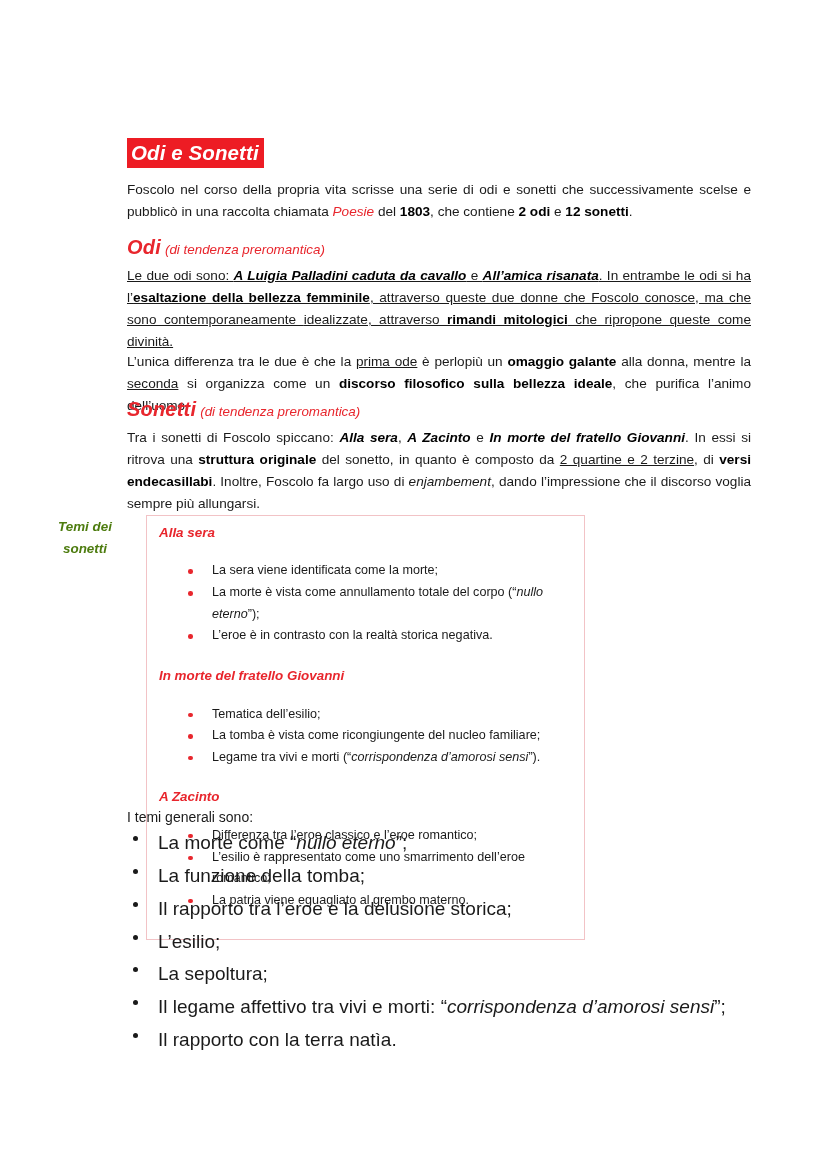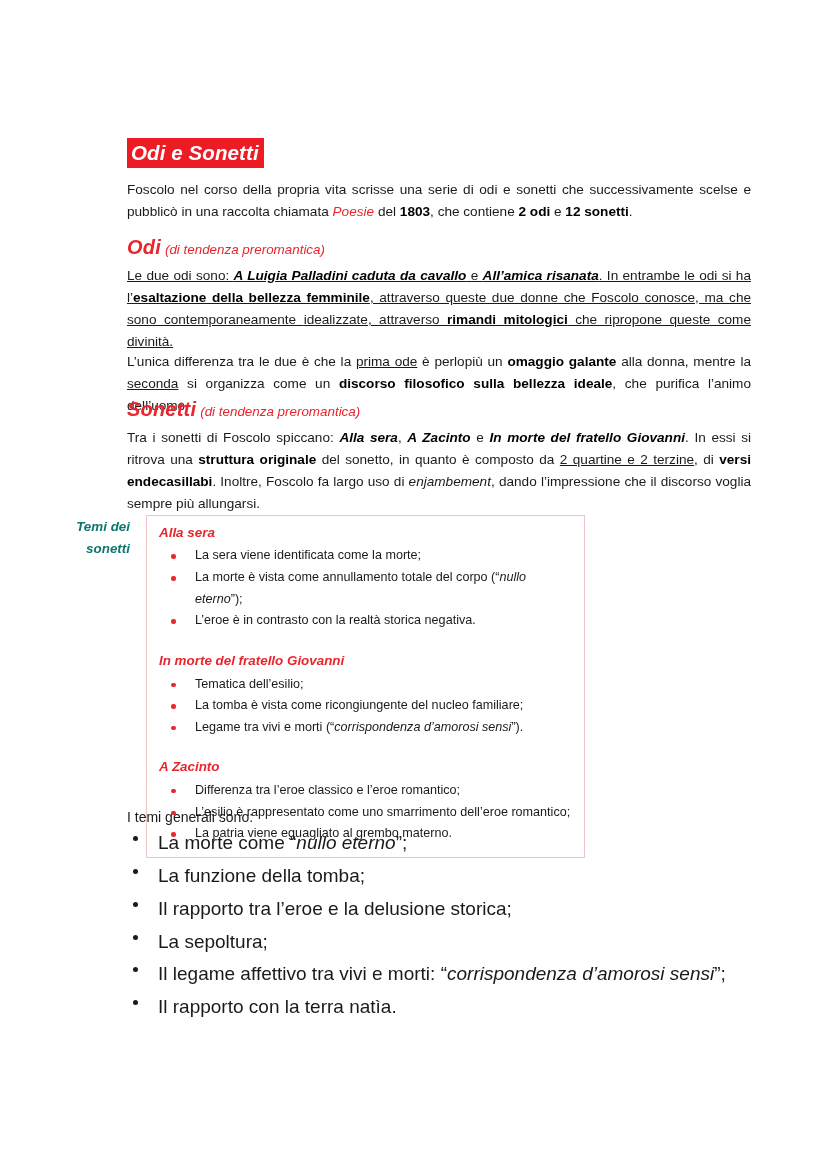--- a/index.html
+++ b/index.html
@@ -84,26 +84,26 @@
   }
   .sec-head.h-odi     { top: 236px; }
   .sec-head.h-sonetti { top: 398px; }
 
   
   .side-label {
     position: absolute;
     left: 40px;
     top: 516px;
     width: 90px;
-    text-align: right;
+    text-align: center;
     font-size: 13.4px;
     font-weight: bold;
     font-style: italic;
     line-height: 1.62;
-    color: #0f766e;
+    color: #4d7c0f;
   }
 
   
   .themes-box {
     position: absolute;
     left: 146px;
     top: 515px;
     width: 439px;
     box-sizing: border-box;
     border: 1px solid #F2C3C6;
@@ -115,21 +115,21 @@
   .theme-title {
     color: #E8262D;
     font-weight: bold;
     font-style: italic;
     font-size: 13.4px;
     line-height: 1.6;
     margin: 0 0 2px 2px;
   }
   ul.red-list {
     list-style: none;
-    margin: 0;
+    margin: 17px;
     padding: 0;
   }
   ul.red-list li {
     position: relative;
     padding-left: 38px;
     font-size: 12.6px;
     line-height: 1.72;
     color: #1a1a1a;
   }
   ul.red-list li::before {
@@ -244,18 +244,19 @@
           </ul>
         </div>
       </div>
   </div>
 
   <div class="final-intro">I temi generali sono:</div>
   <ul class="black-list" id="general-themes-list">
       <li><span>La morte come “</span><i>nullo eterno</i><span>”;</span></li>
       <li><span>La funzione della tomba;</span></li>
       <li><span>Il rapporto tra l’eroe e la delusione storica;</span></li>
+      <li><span>L’esilio;</span></li>
       <li><span>La sepoltura;</span></li>
       <li><span>Il legame affettivo tra vivi e morti: “</span><i>corrispondenza d’amorosi sensi</i><span>”;</span></li>
       <li><span>Il rapporto con la terra natìa.</span></li>
     </ul>
 
 </div>
 
 </body></html>

